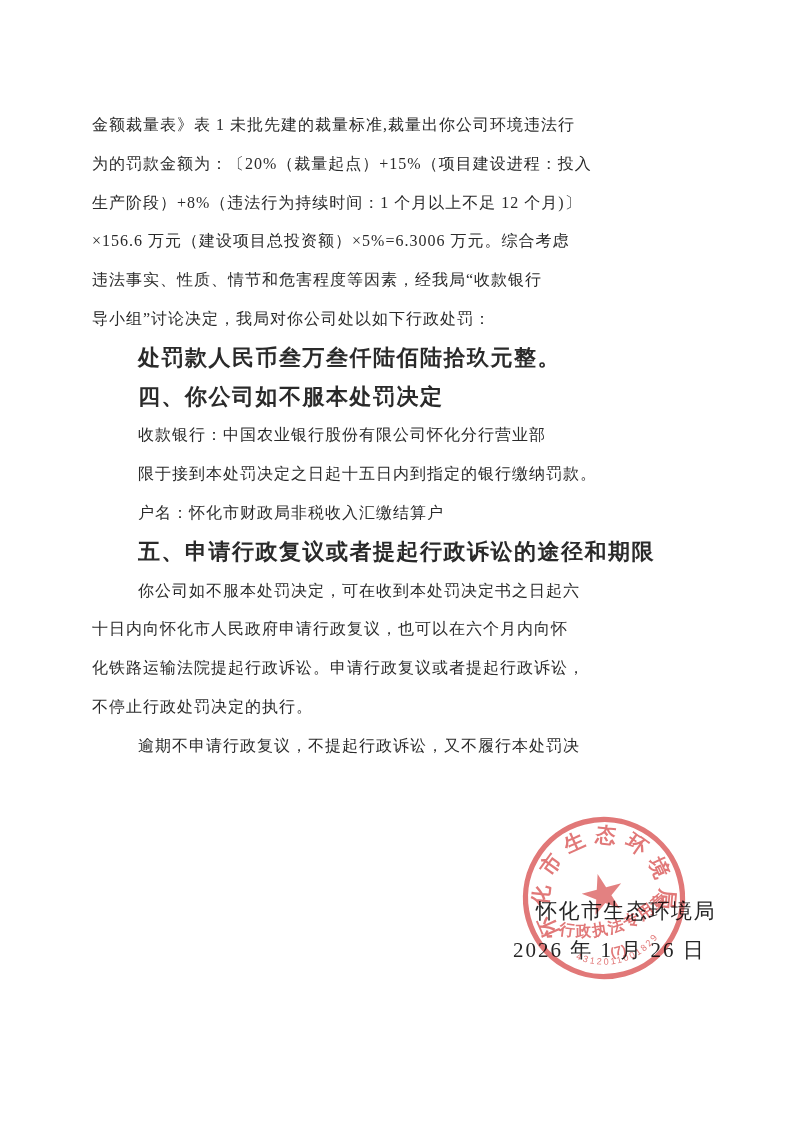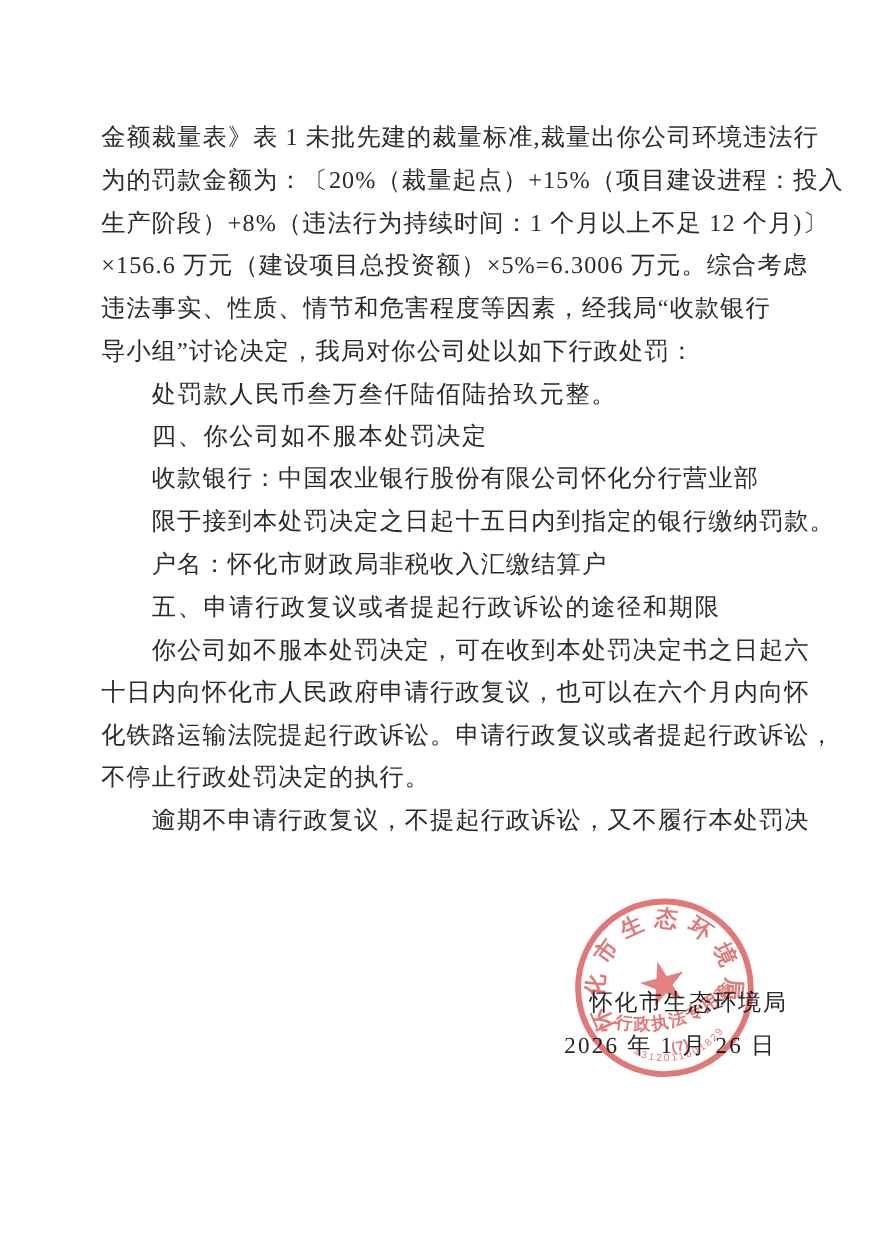--- a/index.html
+++ b/index.html
@@ -16,30 +16,30 @@
   .doc-lines {
     position: absolute;
     left: 92px;
     top: 106px;
     width: 618px;
   }
   .line {
     display: block;
     height: 38.8px;
     line-height: 38.8px;
-    font-size: 22px;
+    font-size: 16px;
     letter-spacing: 1px;
     white-space: nowrap;
     color: #2a2a2a;
     font-family: Liberation Serif, serif;
   }
   .line.indent { padding-left: 46px; }
   .line.heading, .line.bold {
     font-family: "Liberation Sans", "DejaVu Sans", sans-serif;
-    font-weight: 400;
+    font-weight: 700;
     letter-spacing: 1.5px;
     font-size: 22px;
   }
   .signature {
     position: absolute;
     z-index: 3;
     mix-blend-mode: multiply;
     font-size: 21px;
     letter-spacing: 1.5px;
     color: #262626;

